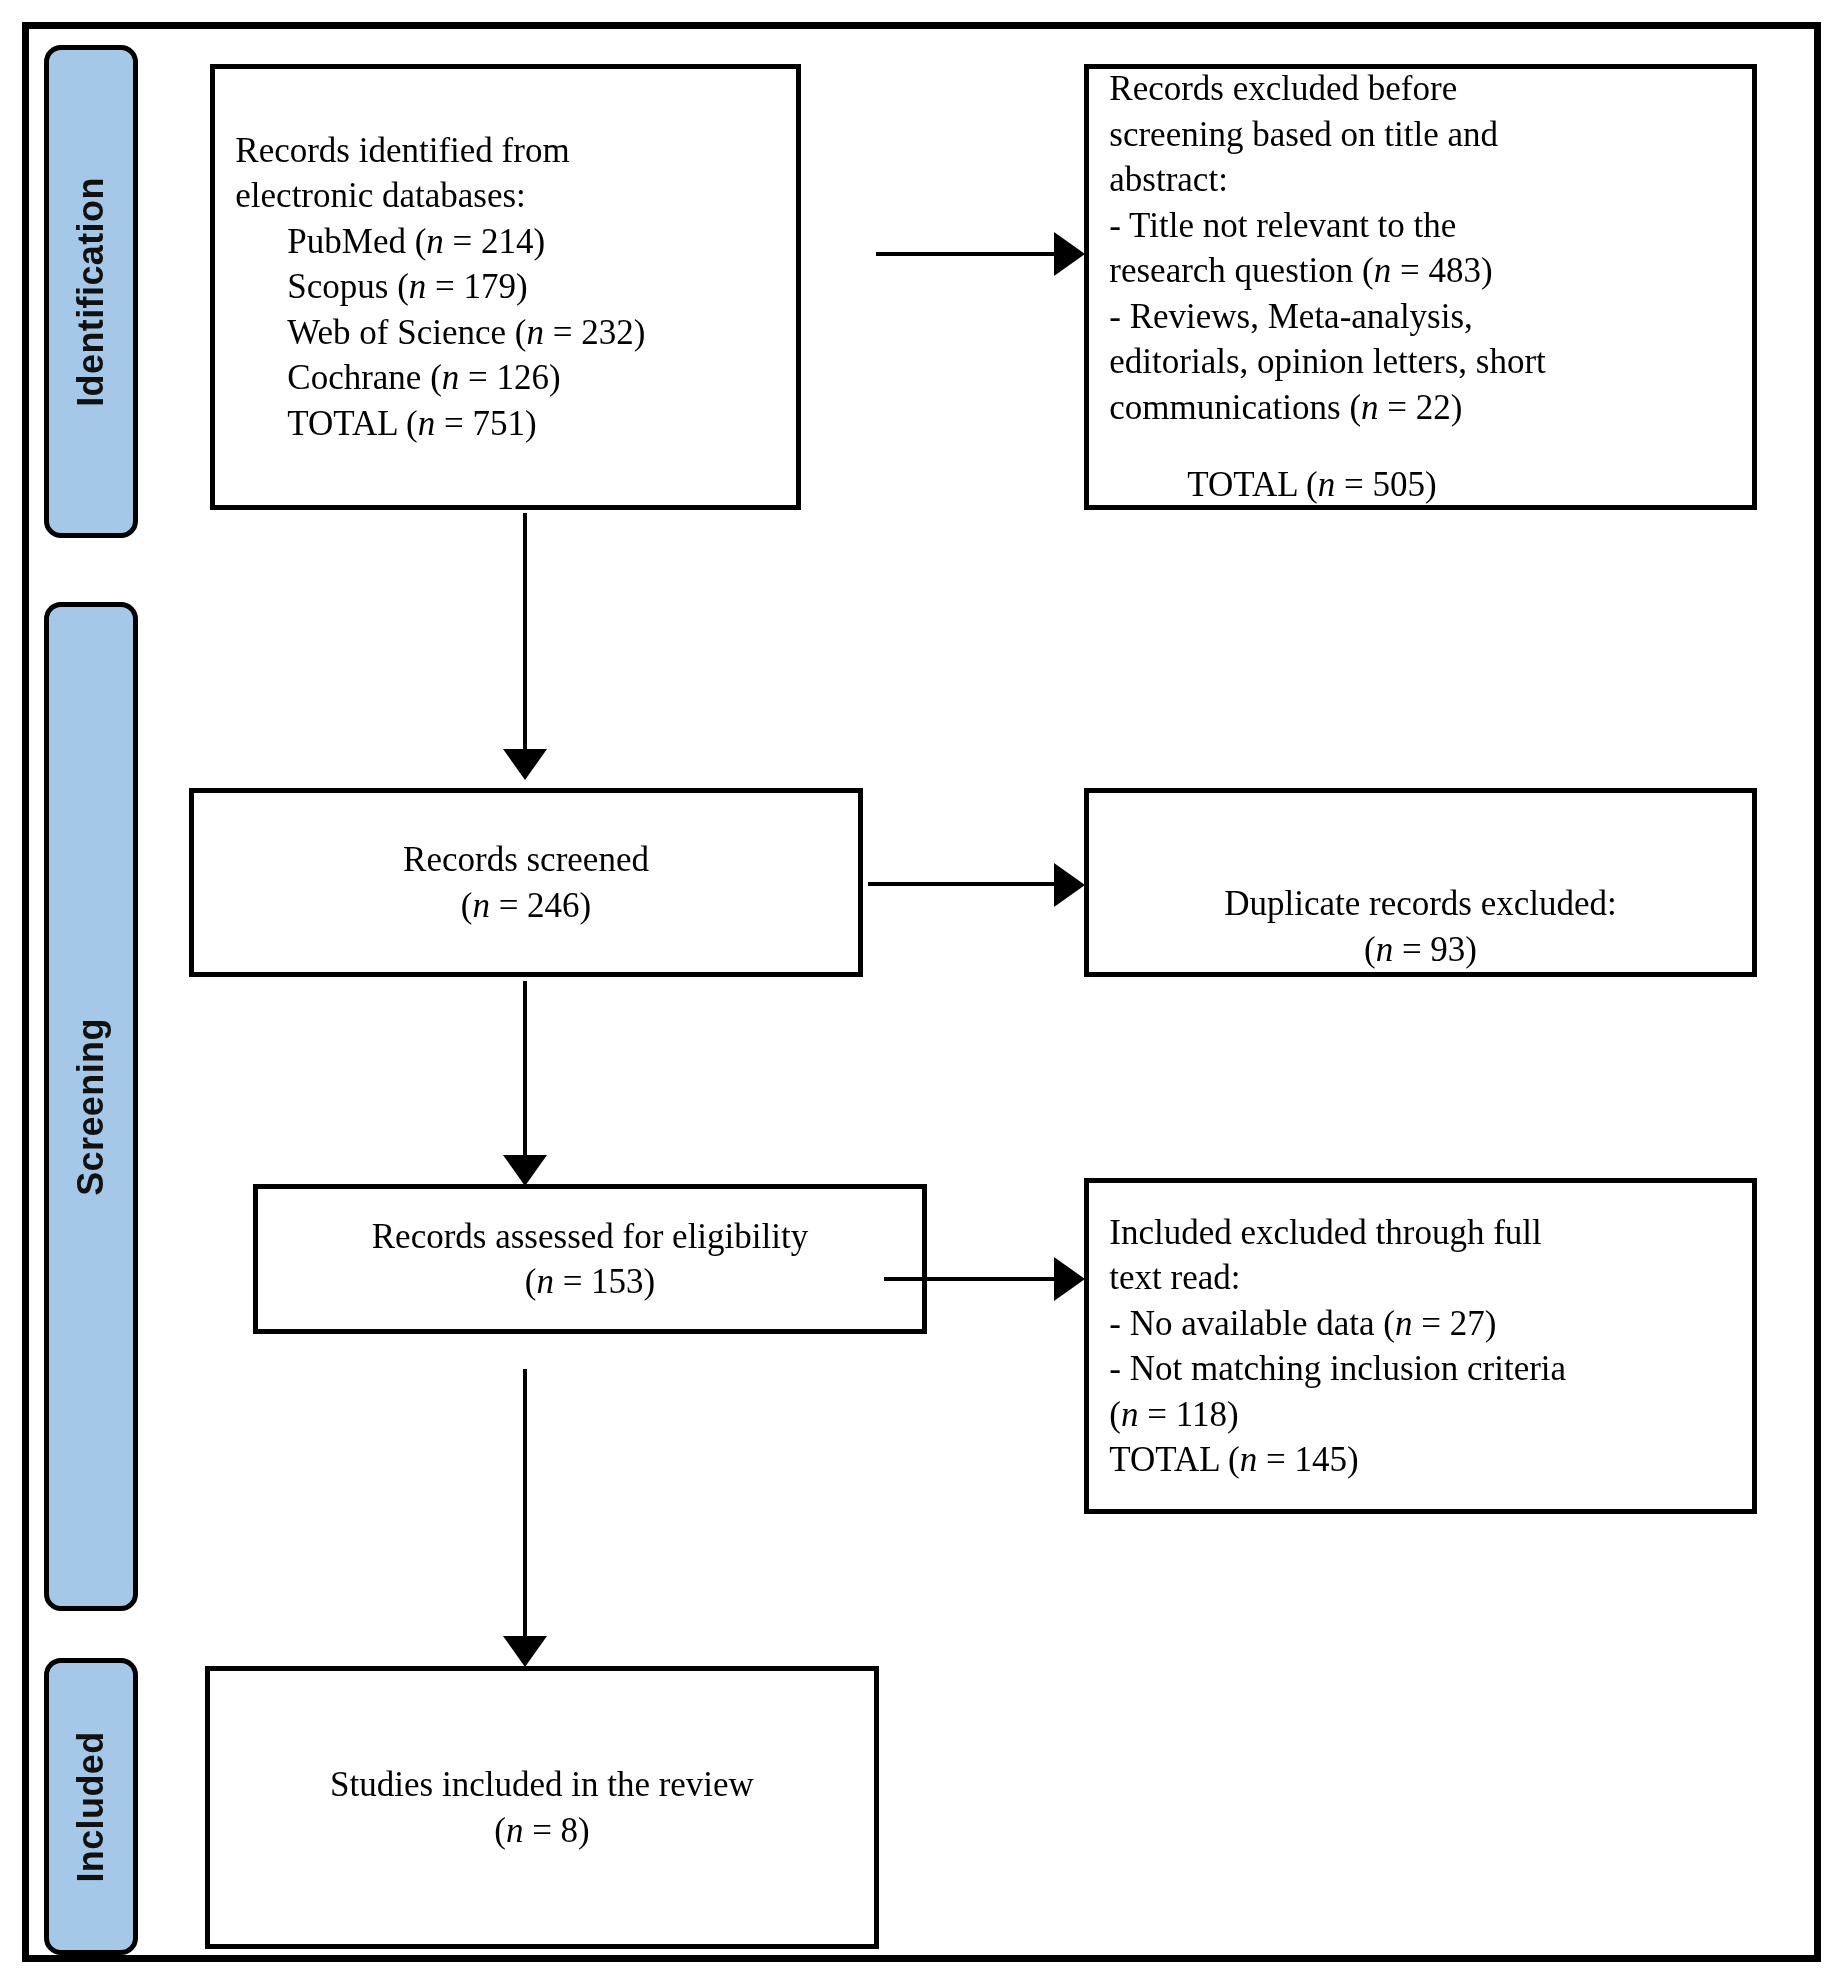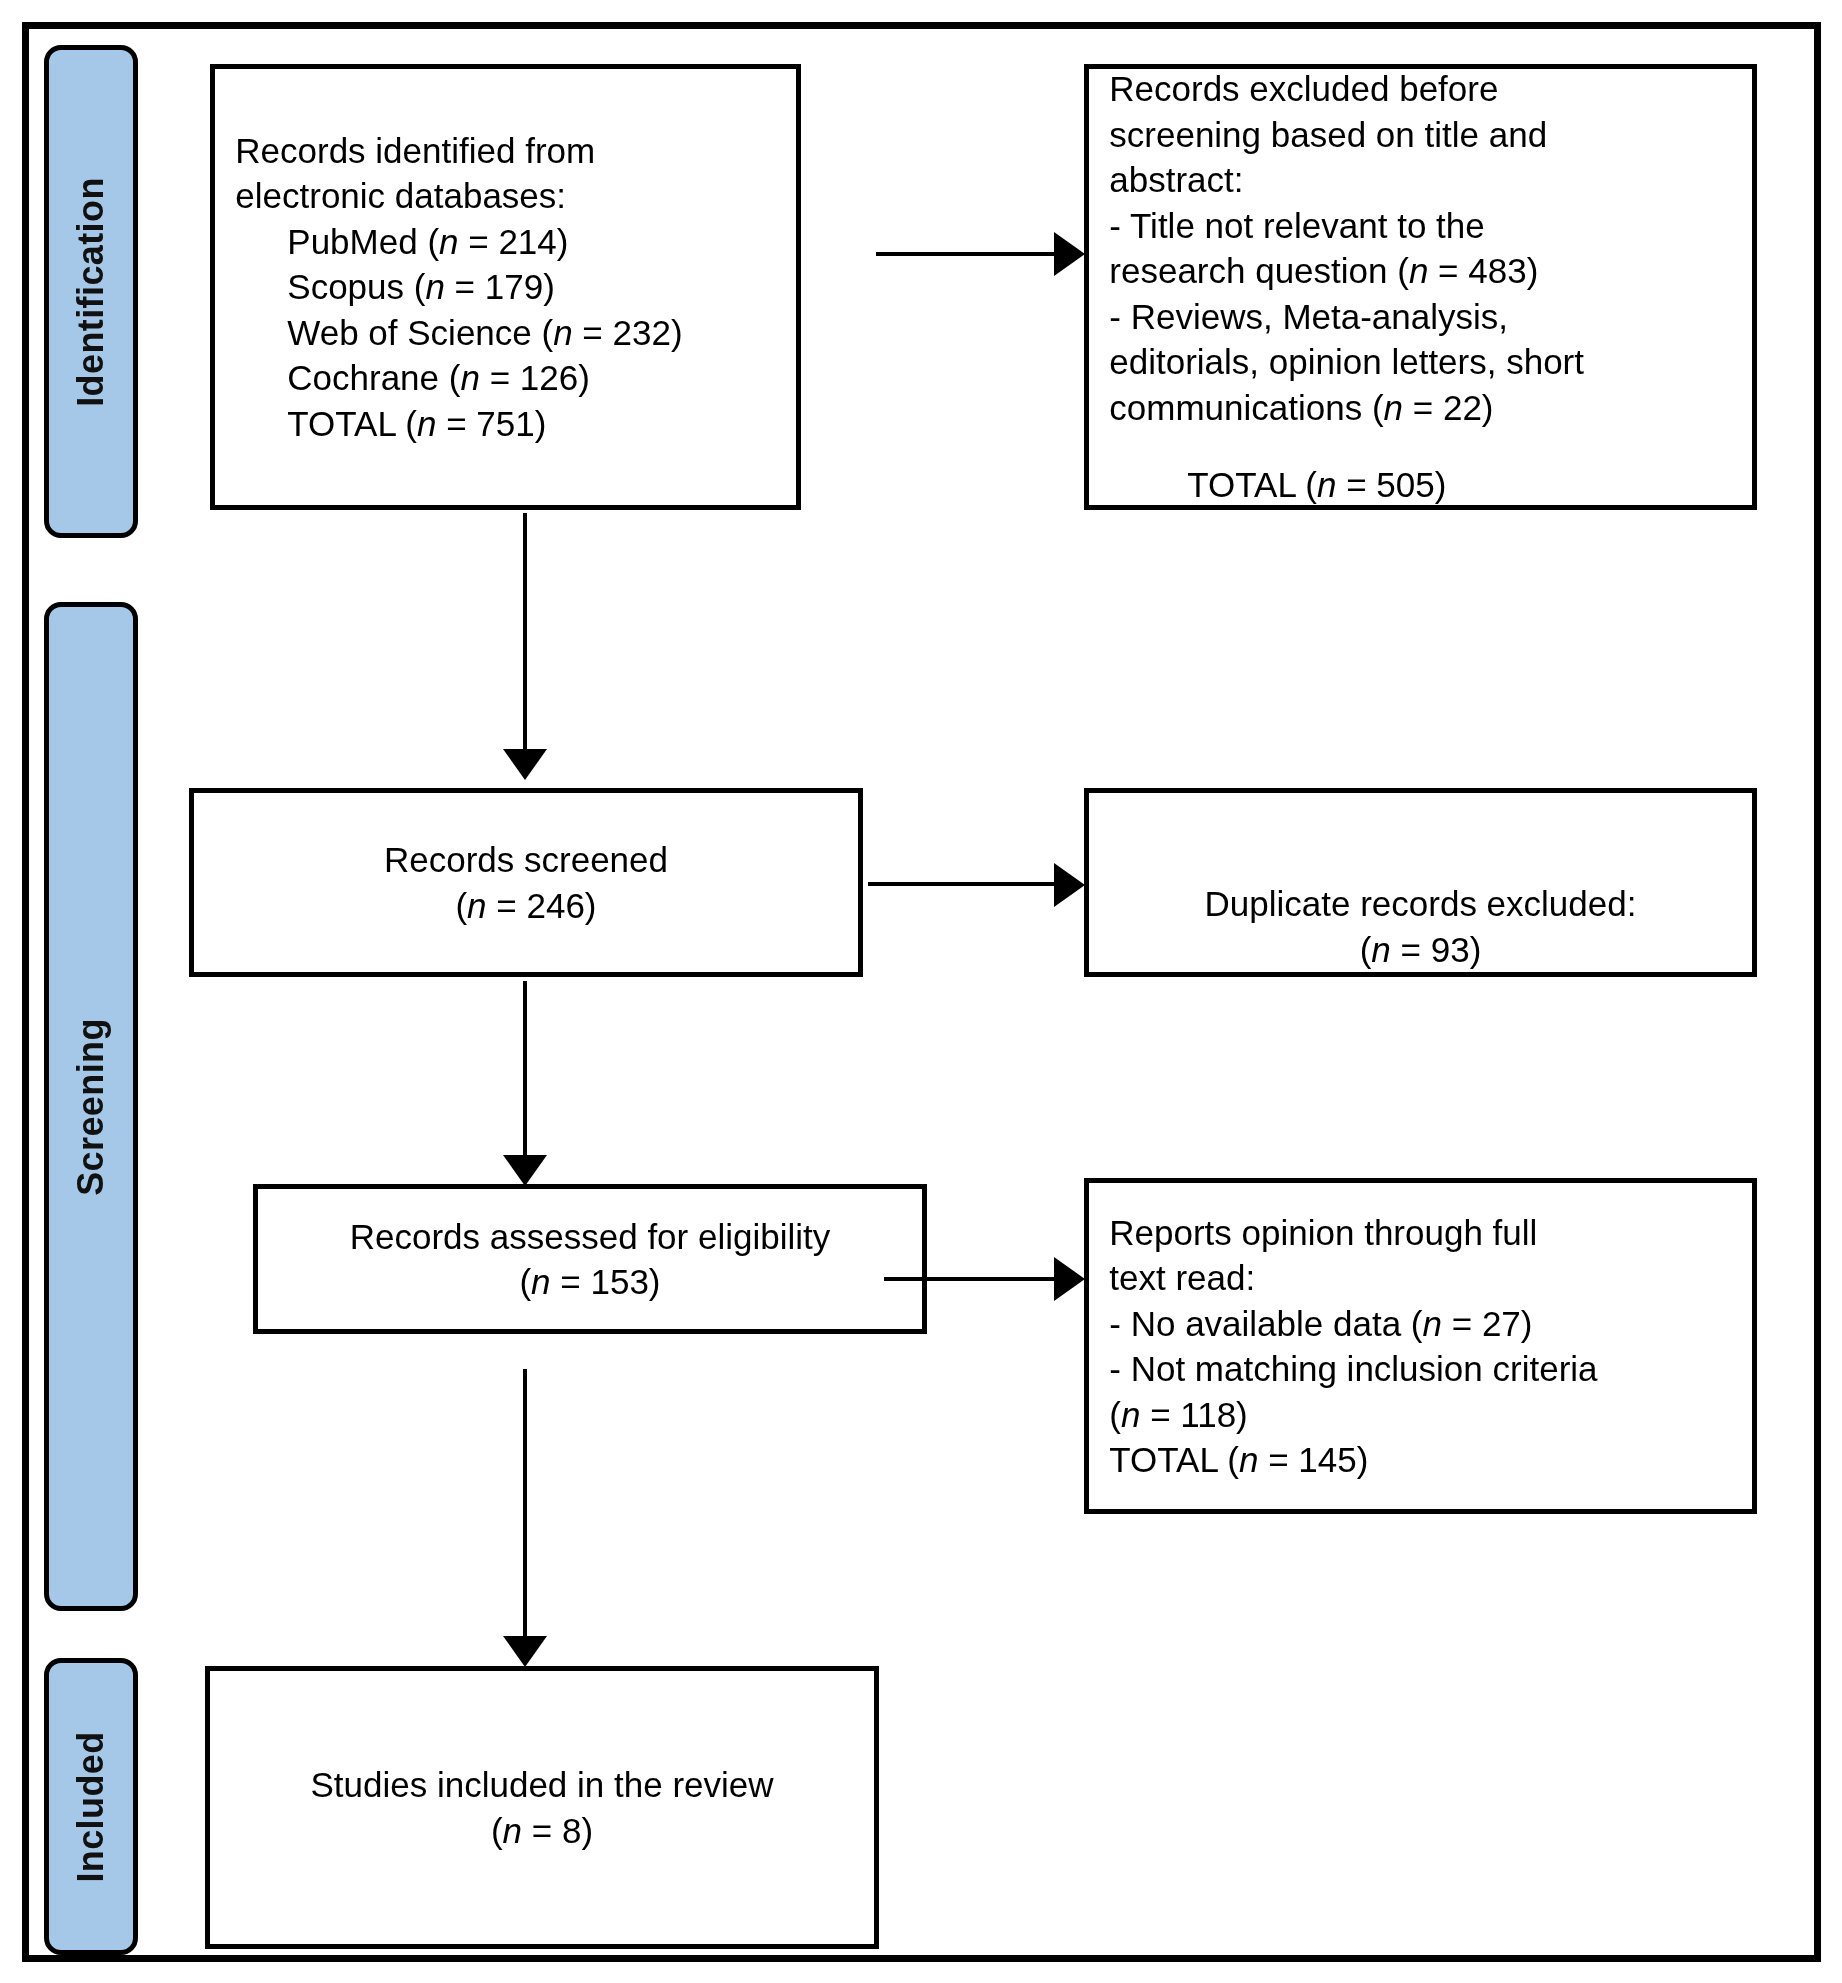--- a/index.html
+++ b/index.html
@@ -58,21 +58,21 @@
     position: absolute;
     background: #ffffff;
     border: 5.5px solid #000000;
     box-sizing: border-box;
     display: flex;
     flex-direction: column;
     justify-content: center;
     font-size: 35px;
     line-height: 1.30;
     color: #000000;
-    font-family: Liberation Sans, sans-serif;
+    font-family: Liberation Serif, serif;
   }
   .flow-box .pad {
     padding: 0 20.3px;
     width: 100%;
     box-sizing: border-box;
   }
   .box-line { white-space: pre-wrap; }
   .box-line.center { text-align: center; }
   .box-line.indent { padding-left: 52px; }
   .box-line.indent2 { padding-left: 78px; margin-top: 32px; }
@@ -179,21 +179,21 @@
       <div class="box-line center">Records assessed for eligibility</div>
       <div class="box-line center">(<i>n</i> = 153)</div>
     </div>
   </div>
 
   <div class="arrow-h" style="left:884px; top:1277px; width:180px;"></div>
   <div class="arrow-h-head" style="left:1054px; top:1257px;"></div>
 
   <div class="flow-box" style="left:1084px; top:1178px; width:673px; height:336px;">
     <div class="pad">
-      <div class="box-line">Reports opinion through full</div>
+      <div class="box-line">Included excluded through full</div>
       <div class="box-line">text read:</div>
       <div class="box-line">- No available data (<i>n</i> = 27)</div>
       <div class="box-line">- Not matching inclusion criteria</div>
       <div class="box-line">(<i>n</i> = 118)</div>
       <div class="box-line">TOTAL (<i>n</i> = 145)</div>
     </div>
   </div>
 
   <div class="arrow-v" style="left:523px; top:1369px; height:274px;"></div>
   <div class="arrow-v-head" style="left:503px; top:1636px;"></div>

